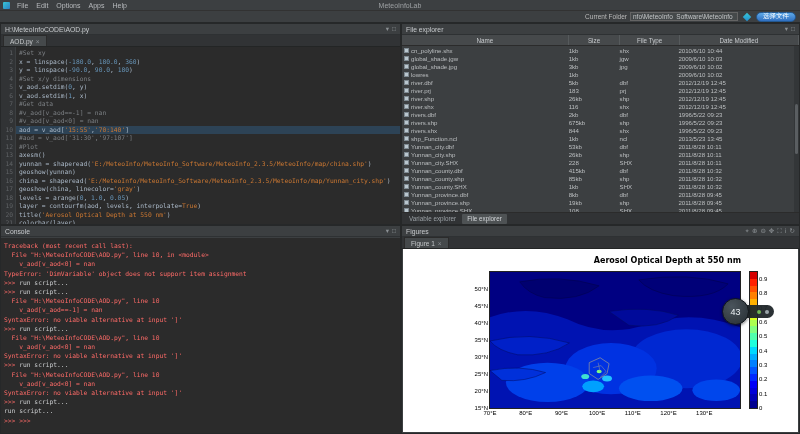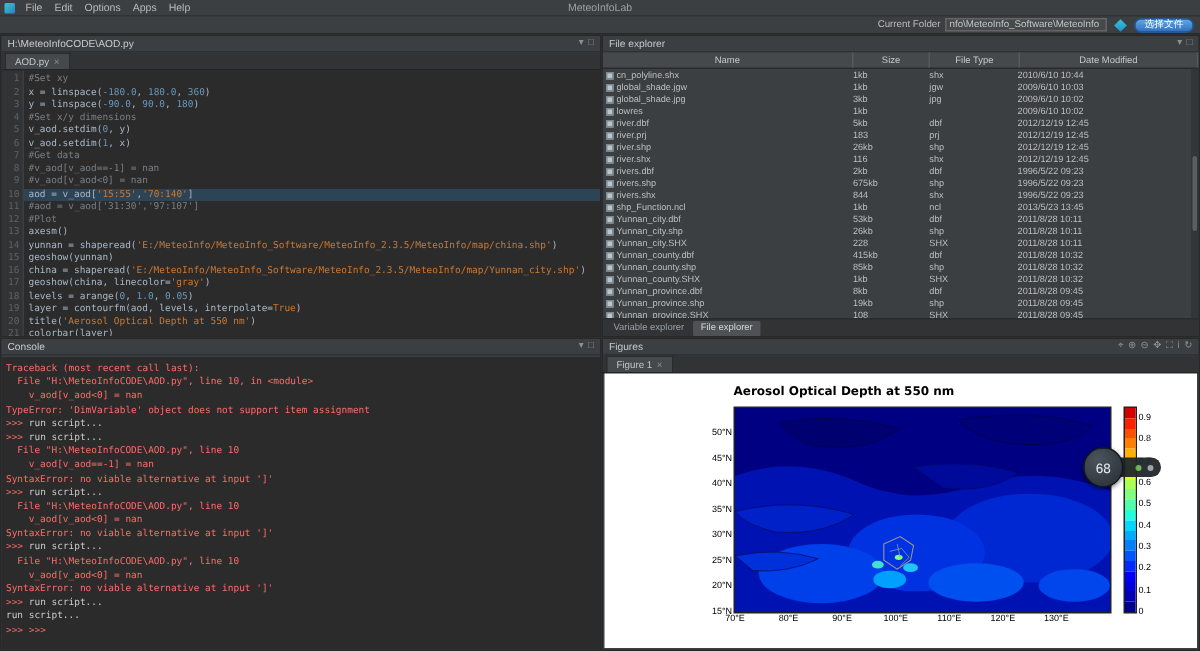--- a/index.html
+++ b/index.html
@@ -64,21 +64,21 @@
   .ficon{width:5px;height:5px;background:#b9c6ce;border:1px solid #7e8a92;flex:none;}
   .fscroll{position:absolute;top:22px;bottom:12px;right:0;width:5px;background:#333638;}
   .fthumb{position:absolute;left:1px;right:1px;top:35%;height:30%;background:#5a5e61;border-radius:2px;}
   .bottom-tabs{position:absolute;left:0;right:0;bottom:0;height:12px;background:#313335;
     border-top:1px solid #2b2b2b;display:flex;align-items:center;font-size:6.3px;gap:1px;padding-left:2px;}
   .btab{height:10px;display:flex;align-items:center;padding:0 5px;color:#9aa0a5;}
   .btab.active{background:#4e5254;color:#d4d7da;border-radius:1px;}
   
   #figures-panel{left:401px;top:225px;width:399px;height:209px;}
   .fig-canvas{position:absolute;top:23px;left:1px;right:1px;bottom:1px;background:#ffffff;}
-  .fig-title{position:absolute;top:7px;left:86px;width:252px;text-align:left;color:#000;
+  .fig-title{position:absolute;top:7px;left:86px;width:252px;text-align:right;color:#000;
     font:bold 8px "DejaVu Sans",sans-serif;}
   .plot-box{position:absolute;left:86px;top:22px;width:252px;height:138px;border:1px solid #222;overflow:visible;}
   .plot-box svg{position:absolute;inset:0;width:100%;height:100%;}
   .ytick{position:absolute;right:100%;padding-right:2px;transform:translateY(-50%);
     font-size:6px;color:#000;white-space:nowrap;}
   .xtick{position:absolute;top:100%;padding-top:2px;transform:translateX(-50%);font-size:6px;color:#000;}
   .cbar{position:absolute;left:346px;top:22px;width:9px;height:138px;border:1px solid #222;
     display:flex;flex-direction:column;}
   .cseg{flex:1;}
   .ctick{position:absolute;left:100%;padding-left:2px;transform:translateY(-50%);font-size:6px;color:#000;}
@@ -519,13 +519,13 @@
         <div class="ctick" style="top: 89.4737%;">0.1</div>
         <div class="ctick" style="top: 100%;">0</div>
       </div>
   </div>
 </div>
 
 <div class="rec-pill">
   <span class="rec-dot1"></span>
   <span class="rec-dot2"></span>
 </div>
-<div class="rec-circle">68</div>
+<div class="rec-circle">43</div>
 
 </body></html>

